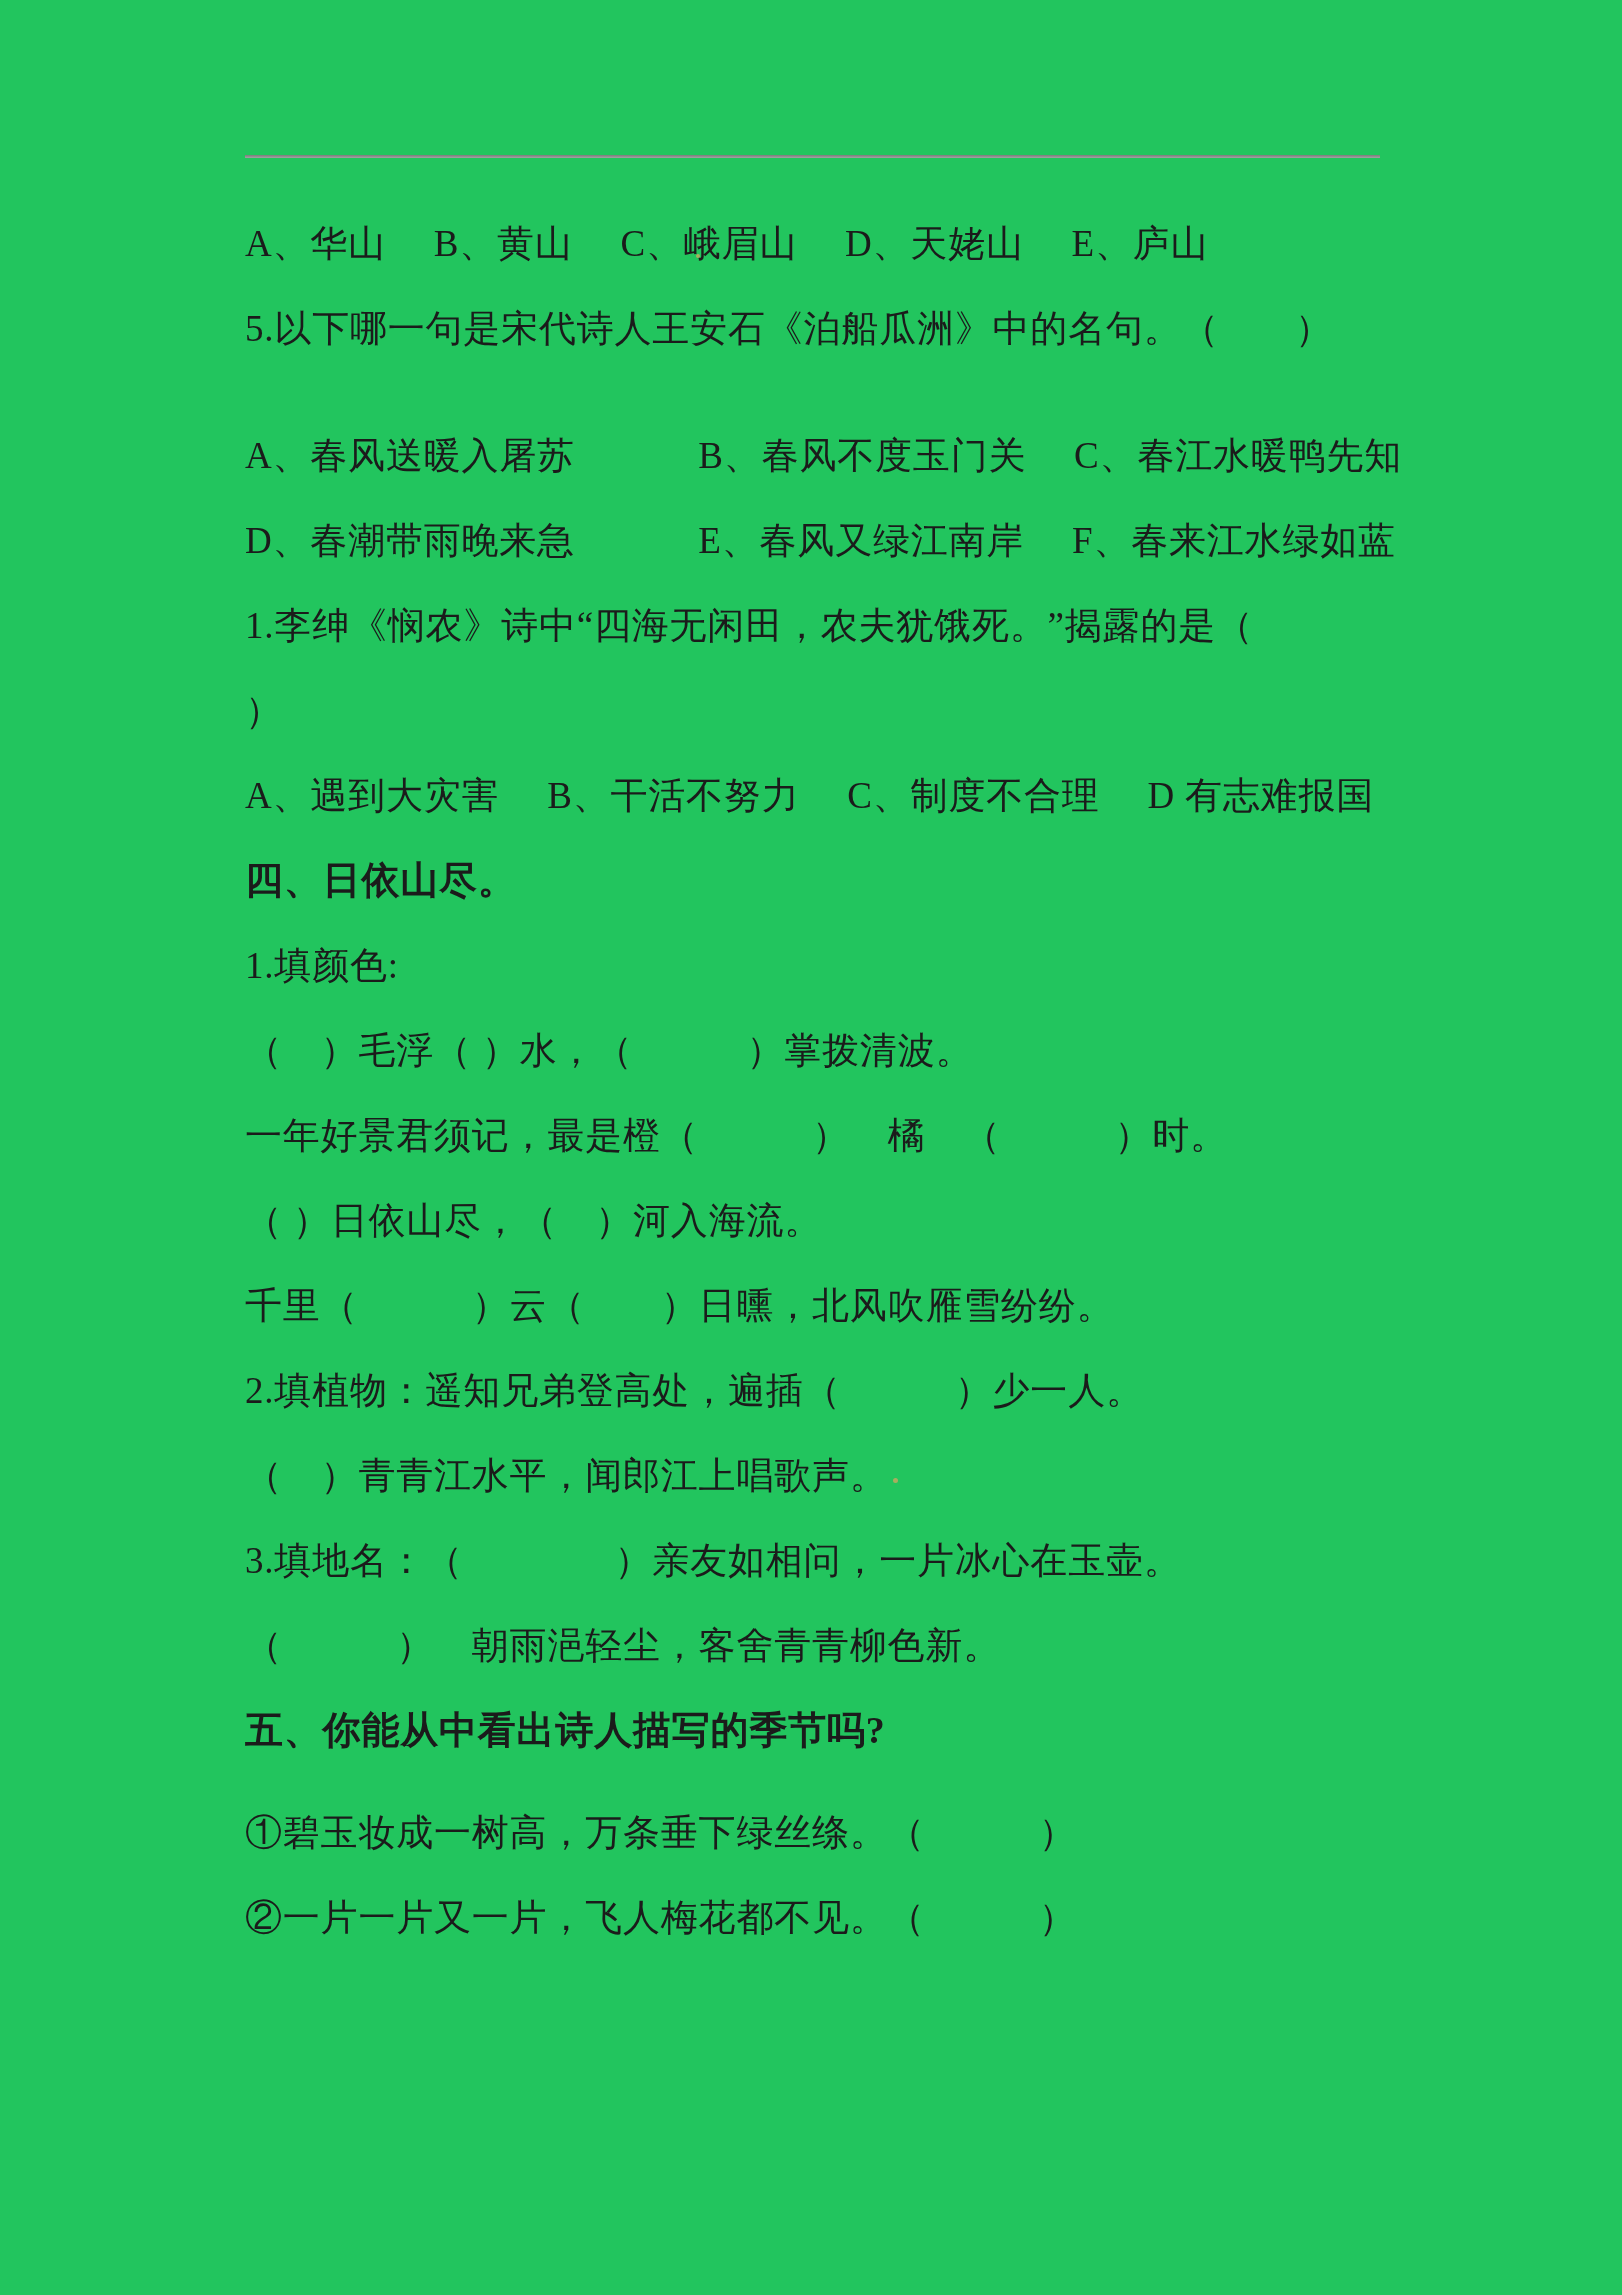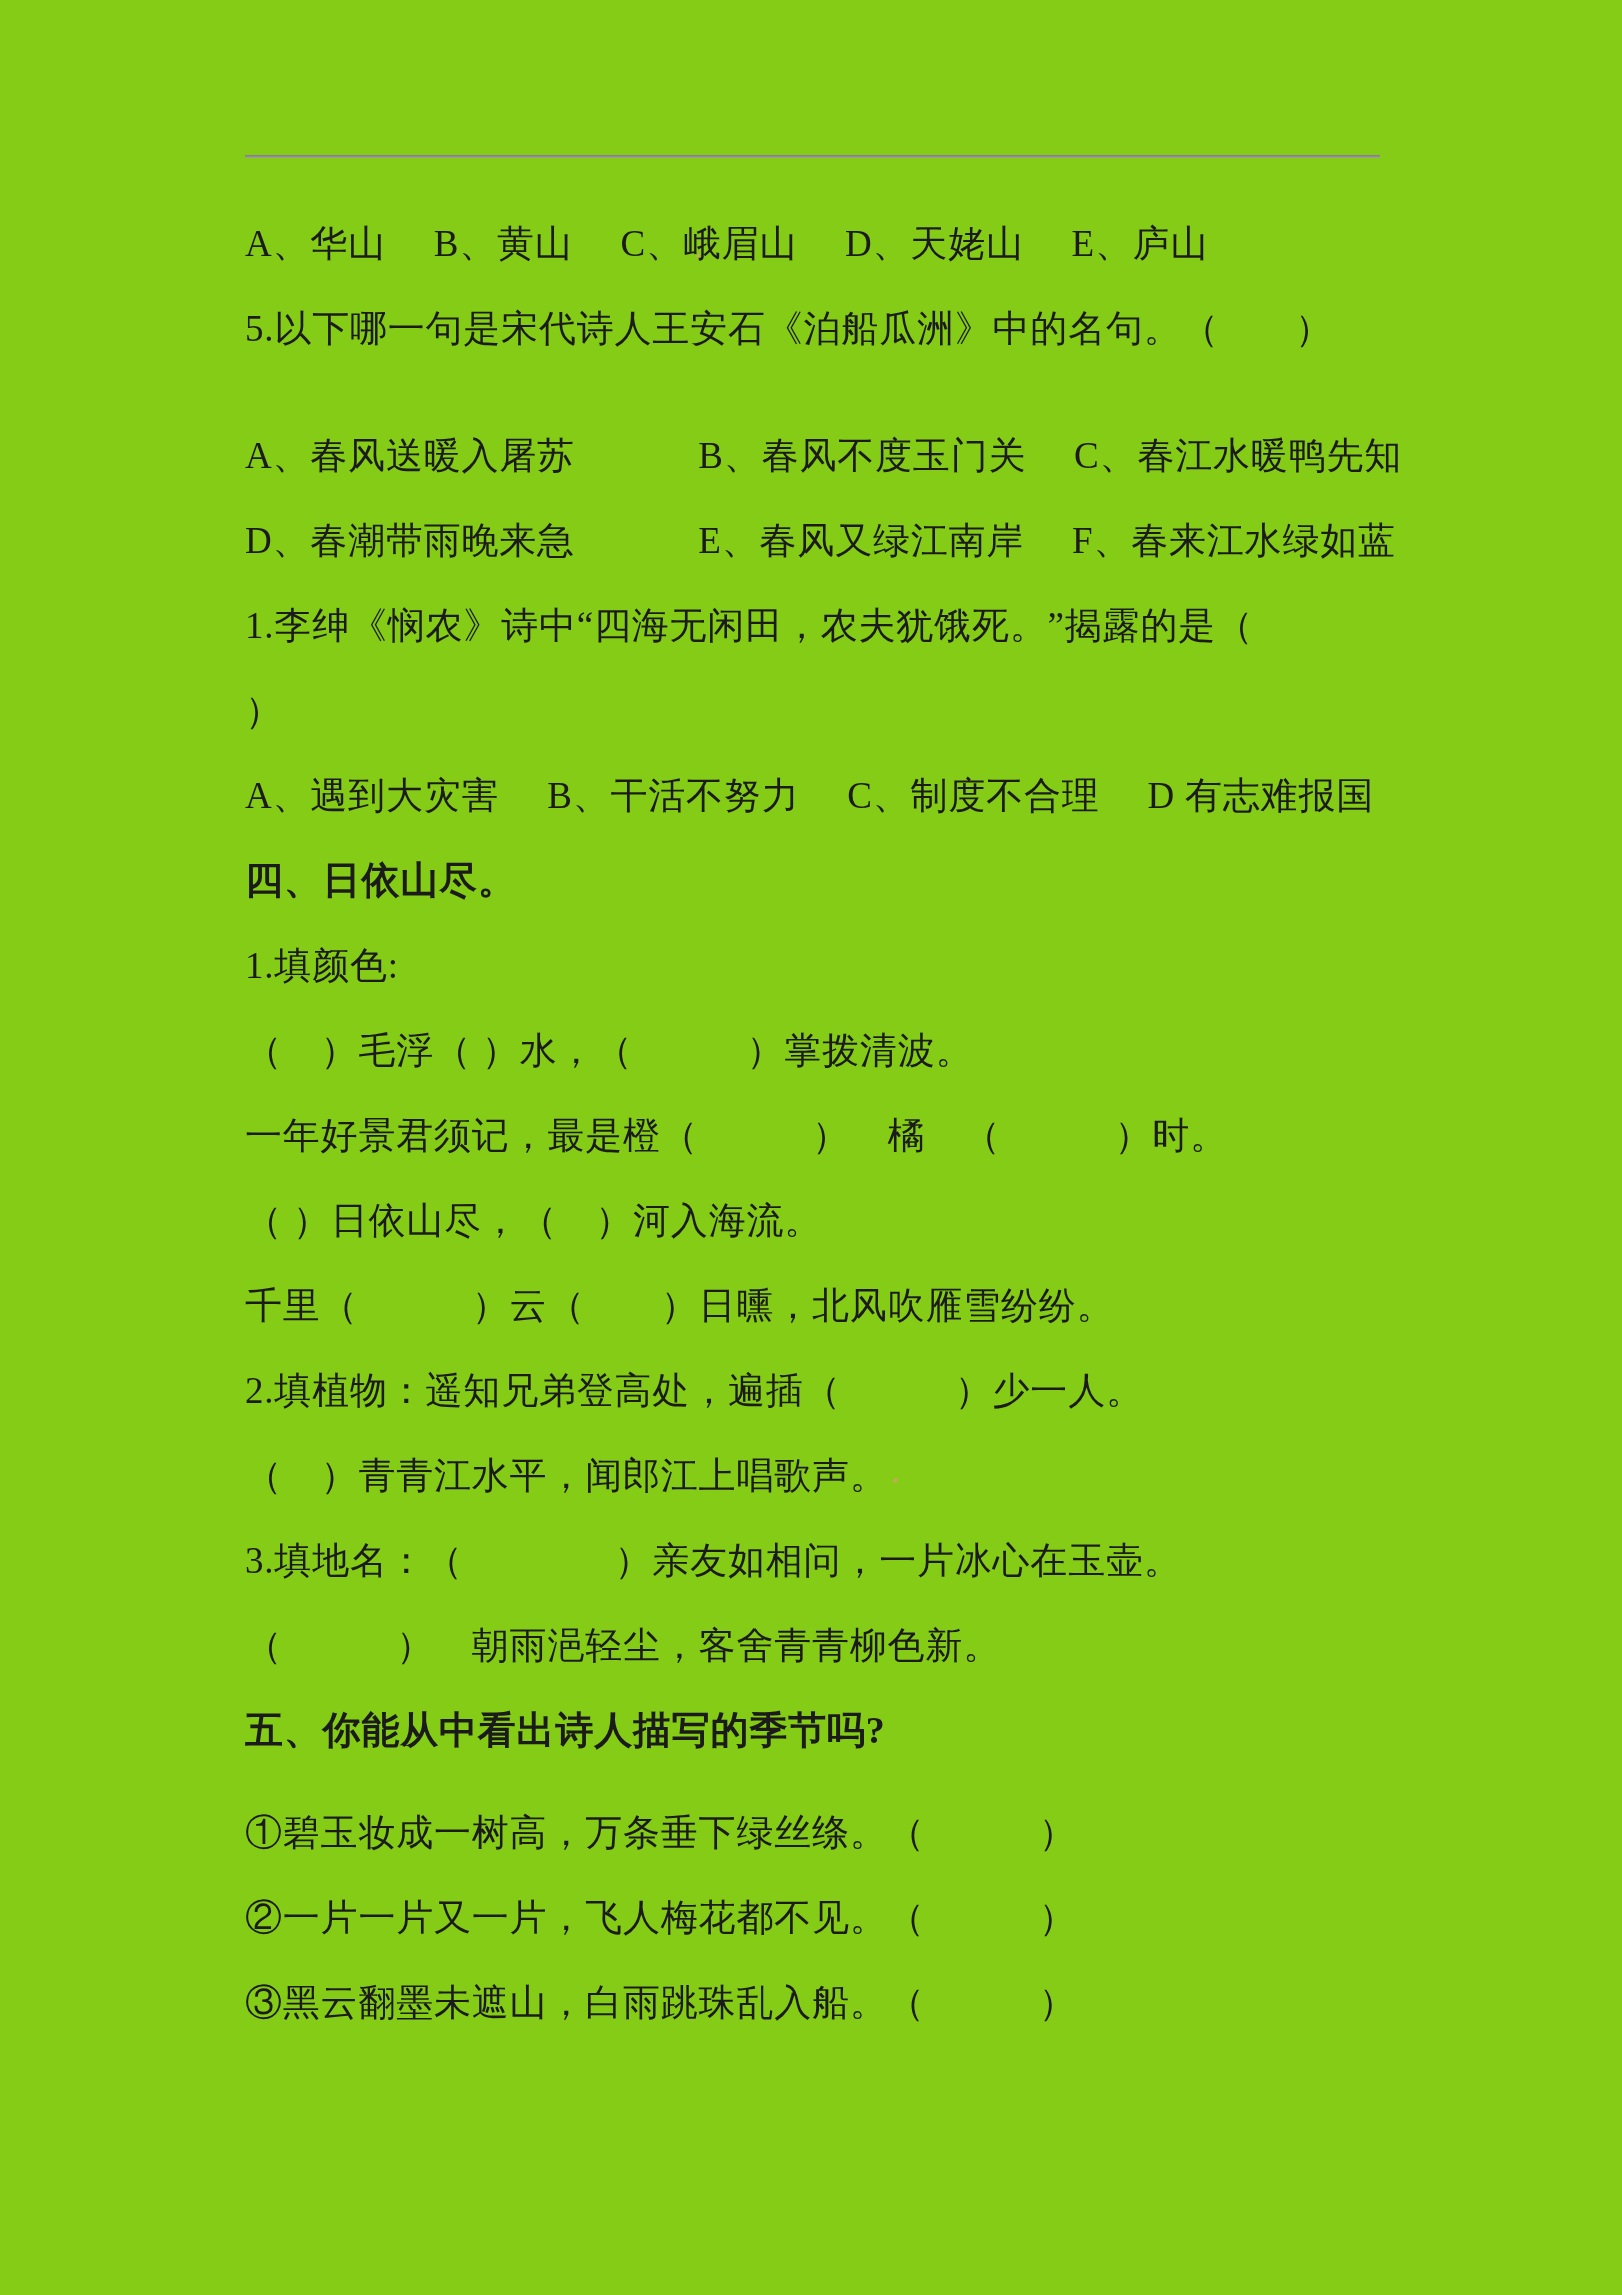--- a/index.html
+++ b/index.html
@@ -1,20 +1,20 @@
 <!DOCTYPE html>
 <html style="font-size:13.5px"><head>
 <meta charset="utf-8">
 <style>
   html,body{margin:0;padding:0;background:#e8e8e8;}
   .page{
     position:relative;
     width:1623px;
     height:2295px;
-    background:#84cc16;
+    background:#22c55e;
     overflow:hidden;
     font-family:"Liberation Serif","DejaVu Serif",serif;
     color:#1b1b1b;
   }
   .rule{
     position:absolute;
     left:245px;
     top:155px;
     width:1135px;
     height:3.4px;
@@ -69,20 +69,19 @@
     <p>一年好景君须记，最是橙（　　　）　橘　（　　　）时。</p>
     <p>（ ）日依山尽，（　）河入海流。</p>
     <p>千里（　　　）云（　　）日曛，北风吹雁雪纷纷。</p>
     <p>2.填植物：遥知兄弟登高处，遍插（　　　）少一人。</p>
     <p>（　）青青江水平，闻郎江上唱歌声。</p>
     <p>3.填地名：（　　　　）亲友如相问，一片冰心在玉壶。</p>
     <p>（　　　）　朝雨浥轻尘，客舍青青柳色新。</p>
     <p class="heading">五、你能从中看出诗人描写的季节吗?</p>
     <p class="gap-xs">①碧玉妆成一树高，万条垂下绿丝绦。（　　　）</p>
     <p>②一片一片又一片，飞人梅花都不见。（　　　）</p>
-    <p>③黑云翻墨未遮山，白雨跳珠乱入船。（　　　）</p>
   </div>
 
   <div class="speck speck-1"></div>
   <div class="speck speck-2"></div>
 
 </div>
 
 
 </body></html>

